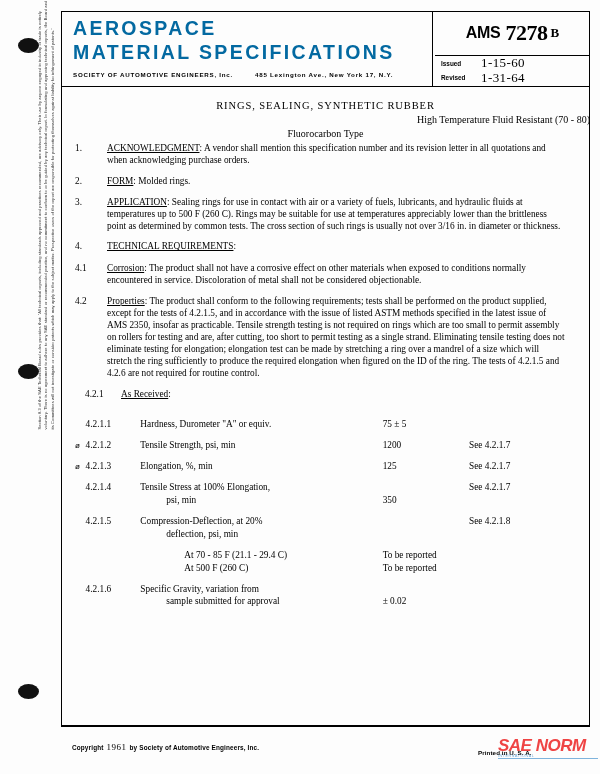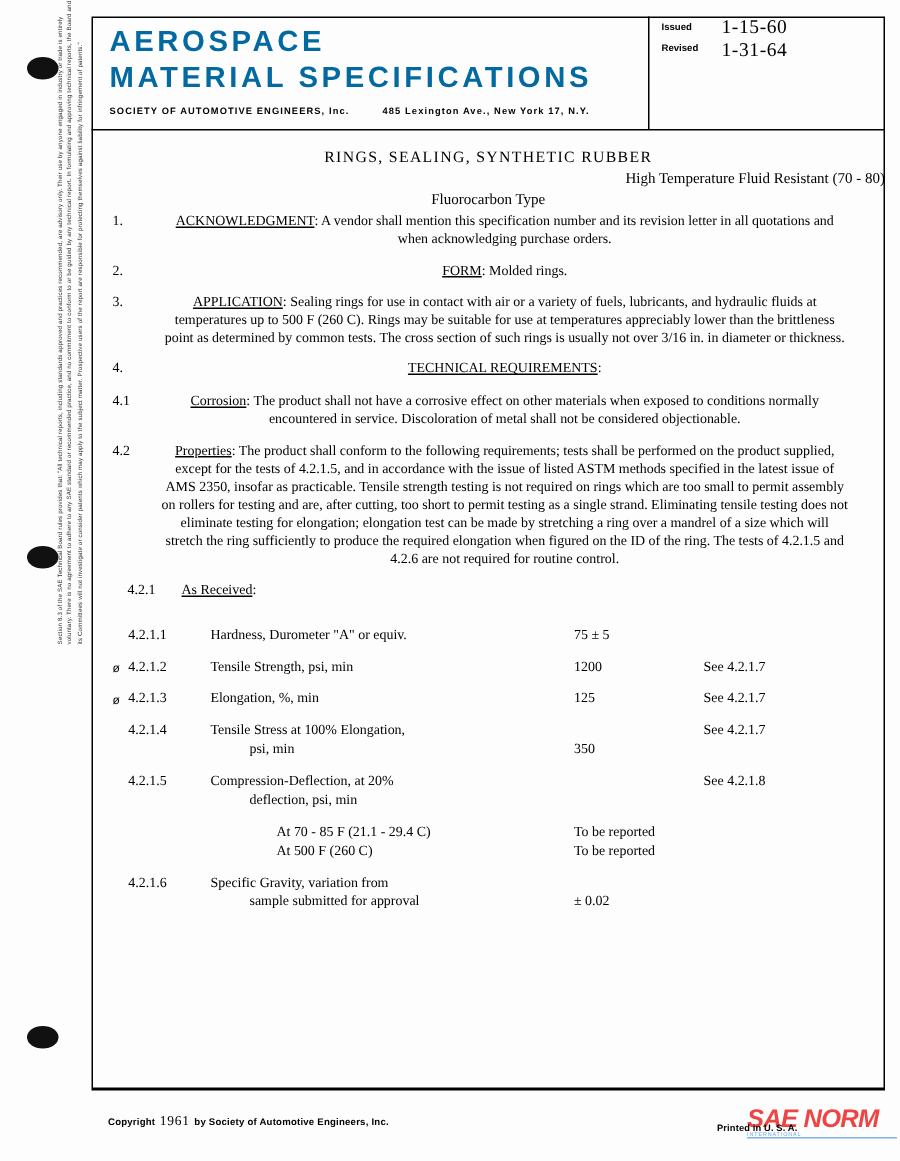--- a/index.html
+++ b/index.html
@@ -194,21 +194,21 @@
   }
   .clause {
     display: flex;
     margin-bottom: 9px;
   }
   .clause .num {
     width: 32px;
     flex: 0 0 32px;
     white-space: nowrap;
   }
-  .clause .txt { flex: 1 1 auto; text-align: center; }
+  .clause .txt { flex: 1 1 auto; text-align: left; }
   .u { text-decoration: underline; }
 
   .heading-clause { margin-bottom: 10px; }
 
   
   .sub-head {
     display: flex;
     margin-top: 2px;
     margin-bottom: 19px;
     padding-left: 10px;
@@ -321,20 +321,25 @@
 
   <div class="masthead">
     <div class="masthead-left">
       <div class="brand1">AEROSPACE</div>
       <div class="brand2">MATERIAL SPECIFICATIONS</div>
       <div class="brand3">
         <span>SOCIETY OF AUTOMOTIVE ENGINEERS, Inc.</span><span class="addr">485 Lexington Ave.,  New York 17, N.Y.</span>
       </div>
     </div>
     <div class="masthead-right">
+      <div class="ams-box">
+        <span class="ams-label">AMS</span>
+        <span class="ams-num">7278</span>
+        <span class="ams-rev">B</span>
+      </div>
       <div class="date-rows">
         <div class="date-row">
           <span class="date-key">Issued</span>
           <span class="date-val">1-15-60</span>
         </div>
         <div class="date-row">
           <span class="date-key">Revised</span>
           <span class="date-val">1-31-64</span>
         </div>
       </div>

